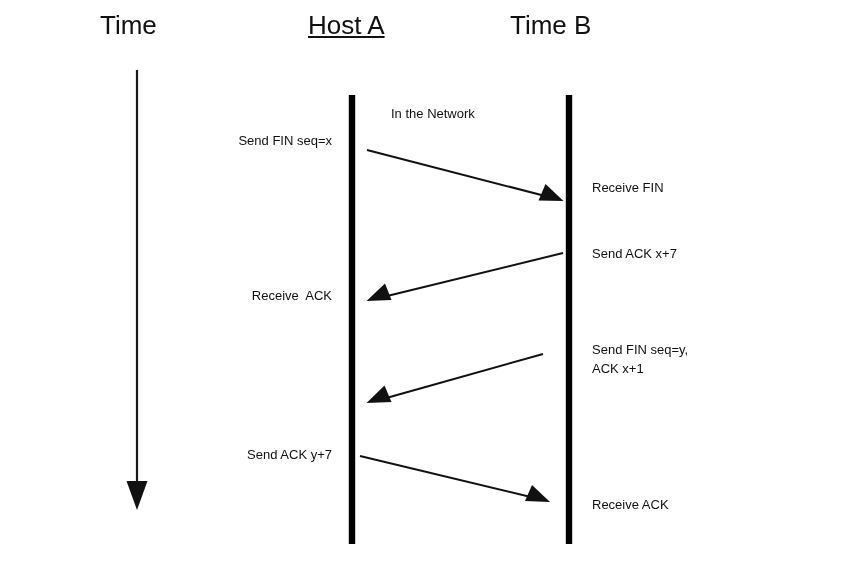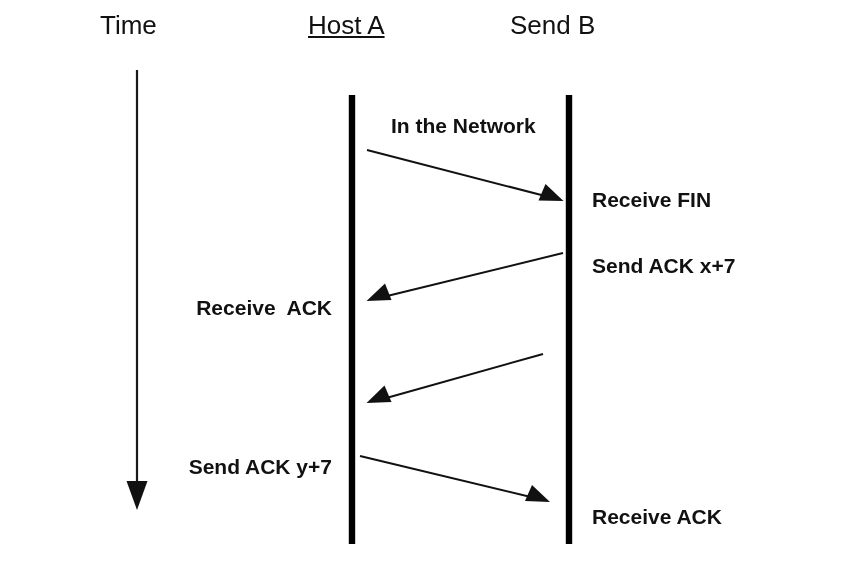--- a/index.html
+++ b/index.html
@@ -37,26 +37,25 @@
     position: absolute;
     left: 0;
     top: 0;
     width: 852px;
     height: 568px;
   }
 
   
   .label {
     position: absolute;
-    font-size: 21px;
-    font-weight: 700;
+    font-size: 13px;
+    font-weight: 400;
     color: #111111;
     white-space: pre;
     line-height: 19px;
-    margin-top: 12px;
   }
   .label.right-align {
     text-align: right;
   }
   .label.two-line {
     white-space: pre-line;
   }
 
   
   #label-send-fin-x   { left: 130px;  top: 131px; width: 202px; }
@@ -73,21 +72,21 @@
   #label-send-fin-y    { left: 592px; top: 340px; }
   #label-receive-ack-2 { left: 592px; top: 495px; }
 </style>
 </head>
 <body>
 
 <div id="canvas">
 
   <div class="col-header" id="header-time">Time</div>
   <div class="col-header" id="header-host-a">Host A</div>
-  <div class="col-header" id="header-host-b">Send B</div>
+  <div class="col-header" id="header-host-b">Time B</div>
 
   <svg id="drawing" viewBox="0 0 852 568" xmlns="http://www.w3.org/2000/svg">
 
     <g>
       <line x1="137" y1="70" x2="137" y2="490" stroke="#1a1a1a" stroke-width="2.2"></line>
       <polygon points="137,510 126.5,481 147.5,481" fill="#111111"></polygon>
     </g>
 
     <line x1="352" y1="95" x2="352" y2="555" stroke="#000000" stroke-width="6.4"></line>
 
@@ -109,26 +108,29 @@
     </g>
 
     <g>
       <line x1="360" y1="456" x2="537" y2="498.5" stroke="#111111" stroke-width="2"></line>
       <polygon points="550,502 525,501 532,485" fill="#111111"></polygon>
     </g>
   </svg>
 
   <div class="label" id="label-in-the-network">In the Network</div>
 
+  <div class="label right-align" id="label-send-fin-x">Send FIN seq=x</div>
 
   <div class="label right-align" id="label-receive-ack">Receive  ACK</div>
 
 
   <div class="label right-align" id="label-send-ack-y1">Send ACK y+7</div>
 
   <div class="label" id="label-receive-fin">Receive FIN</div>
 
   <div class="label" id="label-send-ack-x1">Send ACK x+7</div>
 
+  <div class="label two-line" id="label-send-fin-y">Send FIN seq=y,
+ACK x+1</div>
 
   <div class="label" id="label-receive-ack-2">Receive ACK</div>
 
 </div>
 
 </body></html>

